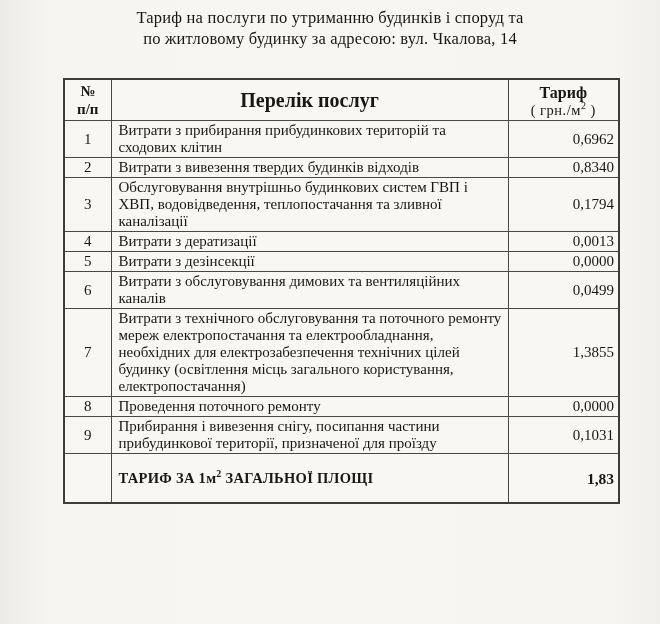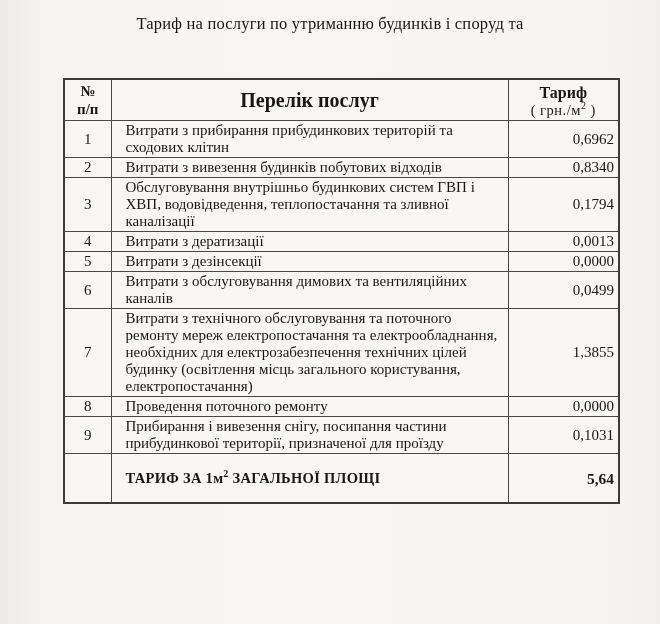--- a/index.html
+++ b/index.html
@@ -13,21 +13,21 @@
     overflow: hidden;
   }
   .page {
     position: relative;
     width: 660px;
     height: 624px;
     background: linear-gradient(90deg, #ecebe8 0px, #f6f5f2 48px, #f7f6f3 300px, #f6f5f2 610px, #f0efec 660px);
   }
   .title {
     position: absolute;
-    top: 13px;
+    top: 7px;
     left: 0;
     width: 100%;
     text-align: center;
     font-size: 16.5px;
     line-height: 21px;
     letter-spacing: 0.2px;
   }
   table.tariff {
     position: absolute;
     left: 63px;
@@ -48,36 +48,37 @@
     line-height: 17px;
     vertical-align: middle;
     overflow: hidden;
   }
   thead th { font-weight: bold; padding: 2px 4px; }
   th.h-num { font-size: 15px; line-height: 18px; }
   th.h-desc { font-size: 20px; }
   th.h-val { font-size: 16px; line-height: 19px; }
   th.h-val .unit { display: block; font-weight: normal; font-size: 14.5px; line-height: 16px; letter-spacing: 0.5px; }
   td.num { text-align: center; }
-  td.desc { text-align: left; padding-left: 14px; padding-right: 6px; }
+  td.desc { text-align: left; padding-left: 7px; padding-right: 6px; }
   td.val { text-align: right; }
   sup { font-size: 10px; line-height: 0; }
   tr.total-row td { height: 20px; }
   tr.total-row td.val { font-weight: bold; }
   tr.final-row td { height: 46px; }
   tr.final-row td.desc { font-weight: bold; font-size: 14.5px; letter-spacing: 0.3px; }
   tr.final-row td.val { font-weight: bold; font-size: 15.5px; }
 </style>
 </head>
 <body>
 
 <div class="page">
 
   <div class="title">
     <div>Тариф на послуги по утриманню будинків і споруд та</div>
+    <div>по житловому будинку за адресою: вул. Чкалова, 14</div>
   </div>
 
   <table class="tariff">
     <colgroup>
       <col class="c-num">
       <col class="c-desc">
       <col class="c-val">
     </colgroup>
     <thead>
       <tr>
@@ -93,21 +94,21 @@
       </tr>
     </thead>
     <tbody id="service-rows">
         <tr>
           <td class="num">1</td>
           <td class="desc">Витрати з прибирання прибудинкових територій та сходових клітин</td>
           <td class="val">0,6962</td>
         </tr>
         <tr>
           <td class="num">2</td>
-          <td class="desc">Витрати з вивезення будинків побутових відходів</td>
+          <td class="desc">Витрати з вивезення твердих будинків відходів</td>
           <td class="val">0,8340</td>
         </tr>
         <tr>
           <td class="num">3</td>
           <td class="desc">Обслуговування внутрішньо будинкових систем ГВП і ХВП, водовідведення, теплопостачання та зливної каналізації</td>
           <td class="val">0,1794</td>
         </tr>
         <tr>
           <td class="num">4</td>
           <td class="desc">Витрати з дератизації</td>
@@ -136,18 +137,18 @@
         <tr>
           <td class="num">9</td>
           <td class="desc">Прибирання і вивезення снігу, посипання частини прибудинкової території, призначеної для проїзду</td>
           <td class="val">0,1031</td>
         </tr>
       </tbody>
     <tbody>
       <tr class="final-row">
         <td class="num"></td>
         <td class="desc"><span>ТАРИФ ЗА 1м</span><sup>2</sup><span> ЗАГАЛЬНОЇ ПЛОЩІ</span></td>
-        <td class="val">5,64</td>
+        <td class="val">1,83</td>
       </tr>
     </tbody>
   </table>
 
 </div>
 
 </body></html>

